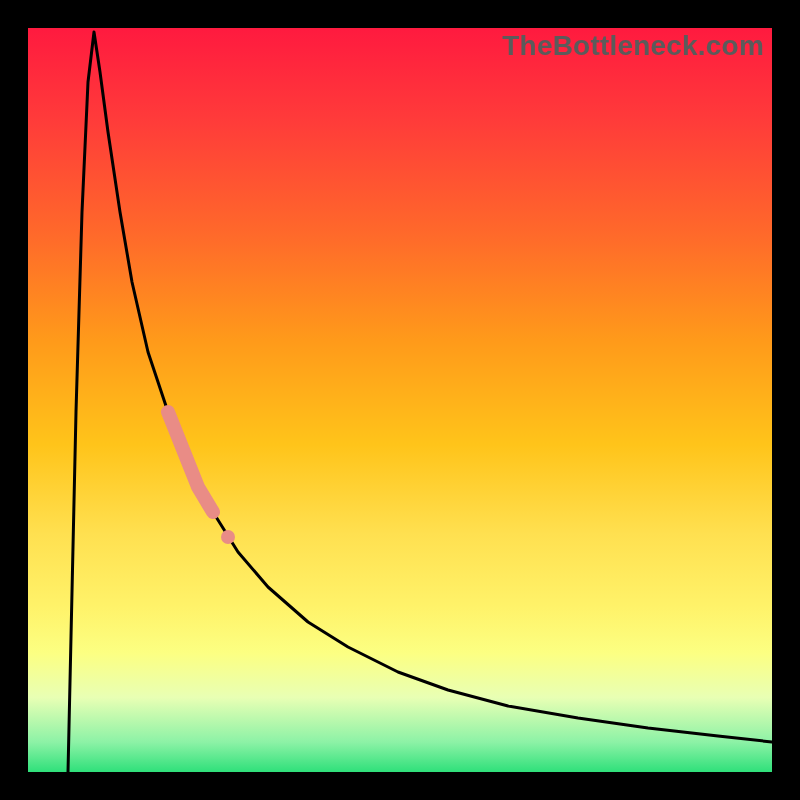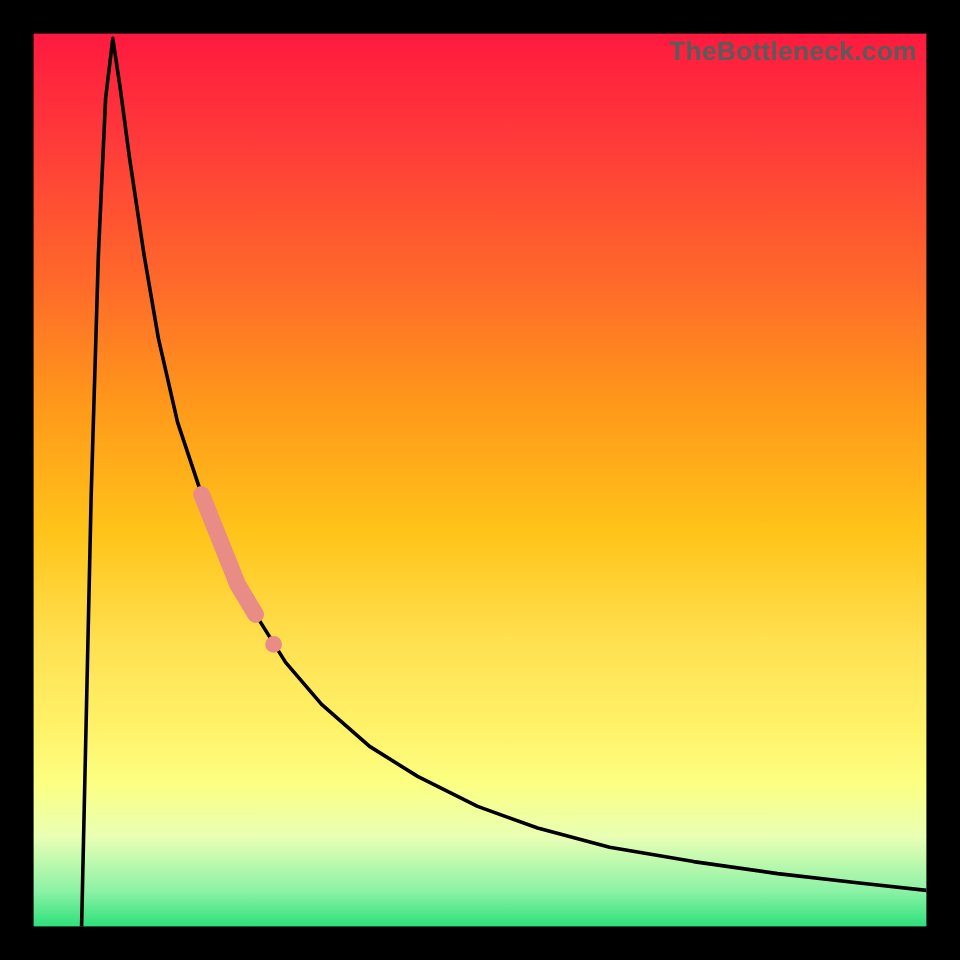--- a/index.html
+++ b/index.html
@@ -28,21 +28,21 @@
       #e8ffb4 90%,
       #8cf2a6 96%,
       #2fe07a 100%
     );
   }
   .watermark {
     position: absolute;
     top: 2px;
     right: 8px;
     font-family: Arial, Helvetica, sans-serif;
-    font-size: 22px;
+    font-size: 28px;
     font-weight: 600;
     color: #5b5b5b;
     letter-spacing: 0.2px;
   }
   svg.curve {
     position: absolute;
     left: 0; top: 0;
     width: 744px;
     height: 744px;
     pointer-events: none;

